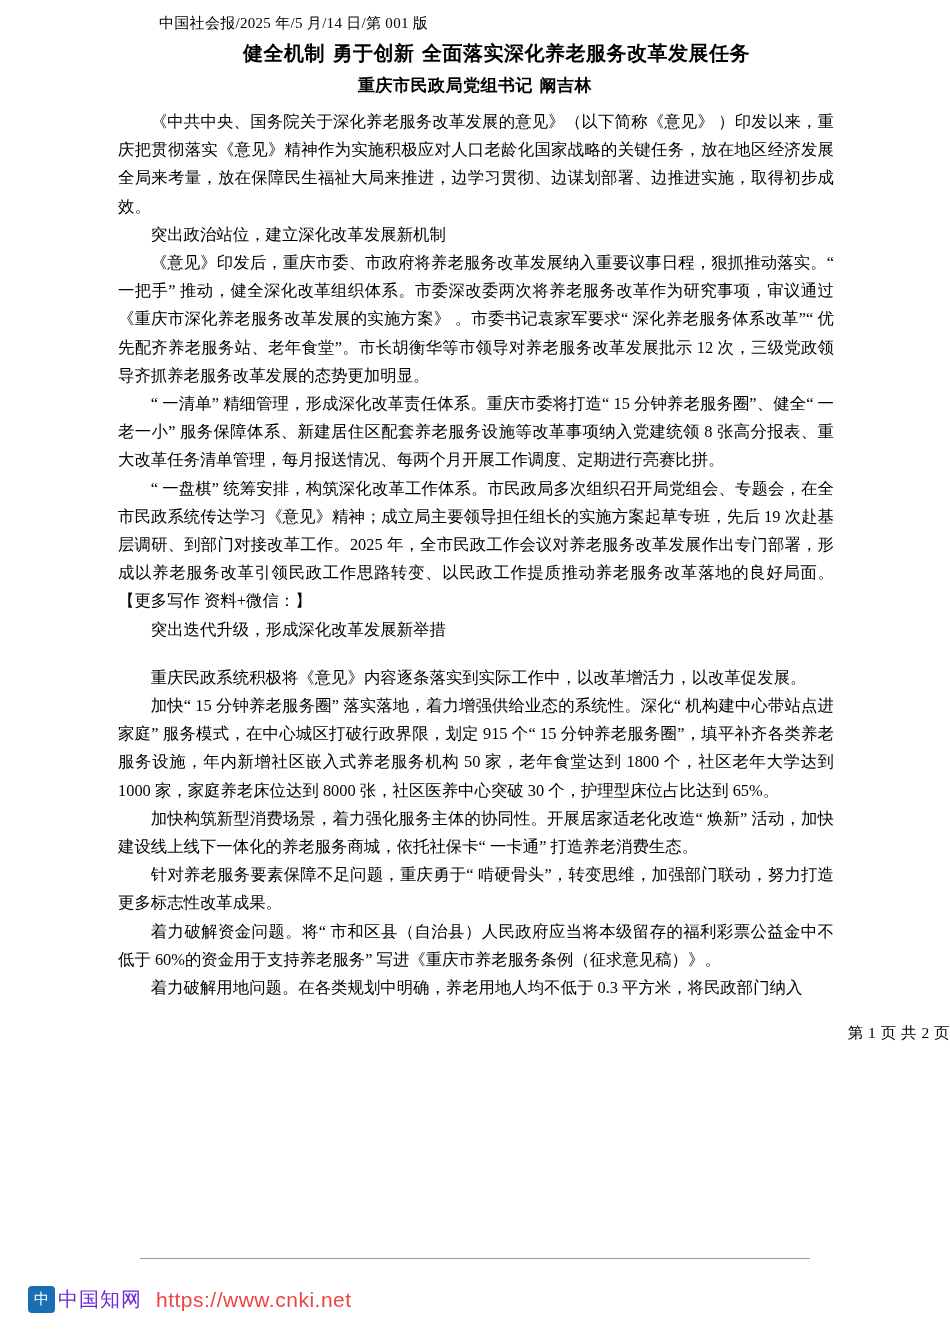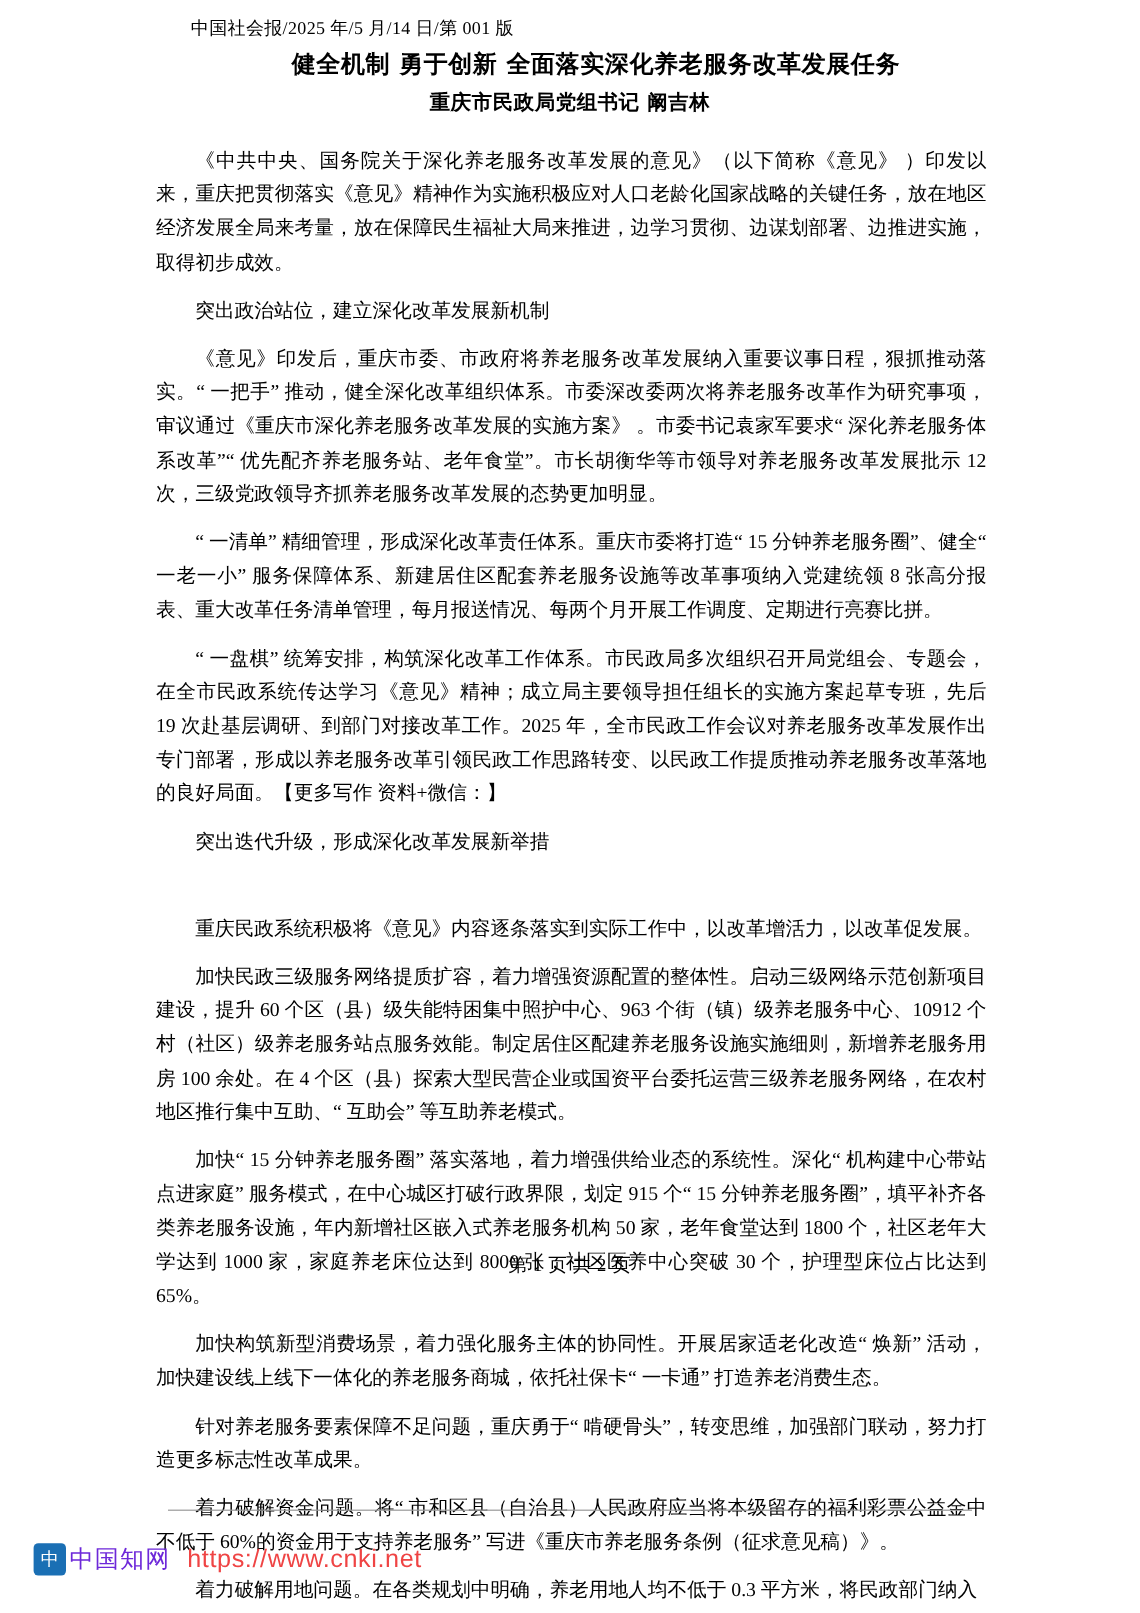--- a/index.html
+++ b/index.html
@@ -57,35 +57,34 @@
     position: absolute;
     top: 108px;
     left: 118px;
     width: 716px;
     font-size: 16.4px;
     line-height: 28.2px;
     text-align: justify;
     text-justify: inter-ideograph;
   }
   .body-text p {
-    margin: 12px;
+    margin: 0;
     text-indent: 2em;
   }
   .body-text p.blank {
     height: 20px;
   }
   .footer-page {
     position: absolute;
     top: 1023px;
     left: 0;
     width: 950px;
-    text-align: center;
+    text-align: right;
     font-size: 15.5px;
     letter-spacing: 0.5px;
-    margin-top: 21px;
   }
   .footer-rule {
     position: absolute;
     top: 1258px;
     left: 140px;
     width: 670px;
     height: 1px;
     background: #9a9a9a;
   }
   .watermark {
@@ -138,21 +137,20 @@
 
   <div class="body-text">
     <p>《中共中央、国务院关于深化养老服务改革发展的意见》（以下简称《意见》 ）印发以来，重庆把贯彻落实《意见》精神作为实施积极应对人口老龄化国家战略的关键任务，放在地区经济发展全局来考量，放在保障民生福祉大局来推进，边学习贯彻、边谋划部署、边推进实施，取得初步成效。</p>
     <p>突出政治站位，建立深化改革发展新机制</p>
     <p>《意见》印发后，重庆市委、市政府将养老服务改革发展纳入重要议事日程，狠抓推动落实。“ 一把手” 推动，健全深化改革组织体系。市委深改委两次将养老服务改革作为研究事项，审议通过《重庆市深化养老服务改革发展的实施方案》 。市委书记袁家军要求“ 深化养老服务体系改革”“ 优先配齐养老服务站、老年食堂”。市长胡衡华等市领导对养老服务改革发展批示 12 次，三级党政领导齐抓养老服务改革发展的态势更加明显。</p>
     <p>“ 一清单” 精细管理，形成深化改革责任体系。重庆市委将打造“ 15 分钟养老服务圈”、健全“ 一老一小” 服务保障体系、新建居住区配套养老服务设施等改革事项纳入党建统领 8 张高分报表、重大改革任务清单管理，每月报送情况、每两个月开展工作调度、定期进行亮赛比拼。</p>
     <p>“ 一盘棋” 统筹安排，构筑深化改革工作体系。市民政局多次组织召开局党组会、专题会，在全市民政系统传达学习《意见》精神；成立局主要领导担任组长的实施方案起草专班，先后 19 次赴基层调研、到部门对接改革工作。2025 年，全市民政工作会议对养老服务改革发展作出专门部署，形成以养老服务改革引领民政工作思路转变、以民政工作提质推动养老服务改革落地的良好局面。【更多写作 资料+微信：】</p>
     <p>突出迭代升级，形成深化改革发展新举措</p>
     <p class="blank"></p>
     <p>重庆民政系统积极将《意见》内容逐条落实到实际工作中，以改革增活力，以改革促发展。</p>
-    <p>加快民政三级服务网络提质扩容，着力增强资源配置的整体性。启动三级网络示范创新项目建设，提升 60 个区（县）级失能特困集中照护中心、963 个街（镇）级养老服务中心、10912 个村（社区）级养老服务站点服务效能。制定居住区配建养老服务设施实施细则，新增养老服务用房 100 余处。在 4 个区（县）探索大型民营企业或国资平台委托运营三级养老服务网络，在农村地区推行集中互助、“ 互助会” 等互助养老模式。</p>
     <p>加快“ 15 分钟养老服务圈” 落实落地，着力增强供给业态的系统性。深化“ 机构建中心带站点进家庭” 服务模式，在中心城区打破行政界限，划定 915 个“ 15 分钟养老服务圈”，填平补齐各类养老服务设施，年内新增社区嵌入式养老服务机构 50 家，老年食堂达到 1800 个，社区老年大学达到 1000 家，家庭养老床位达到 8000 张，社区医养中心突破 30 个，护理型床位占比达到 65%。</p>
     <p>加快构筑新型消费场景，着力强化服务主体的协同性。开展居家适老化改造“ 焕新” 活动，加快建设线上线下一体化的养老服务商城，依托社保卡“ 一卡通” 打造养老消费生态。</p>
     <p>针对养老服务要素保障不足问题，重庆勇于“ 啃硬骨头”，转变思维，加强部门联动，努力打造更多标志性改革成果。</p>
     <p>着力破解资金问题。将“ 市和区县（自治县）人民政府应当将本级留存的福利彩票公益金中不低于 60%的资金用于支持养老服务” 写进《重庆市养老服务条例（征求意见稿）》。</p>
     <p>着力破解用地问题。在各类规划中明确，养老用地人均不低于 0.3 平方米，将民政部门纳入</p>
   </div>
 
   <div class="footer-page">第 1 页  共 2 页</div>
 
   <div class="footer-rule"></div>

